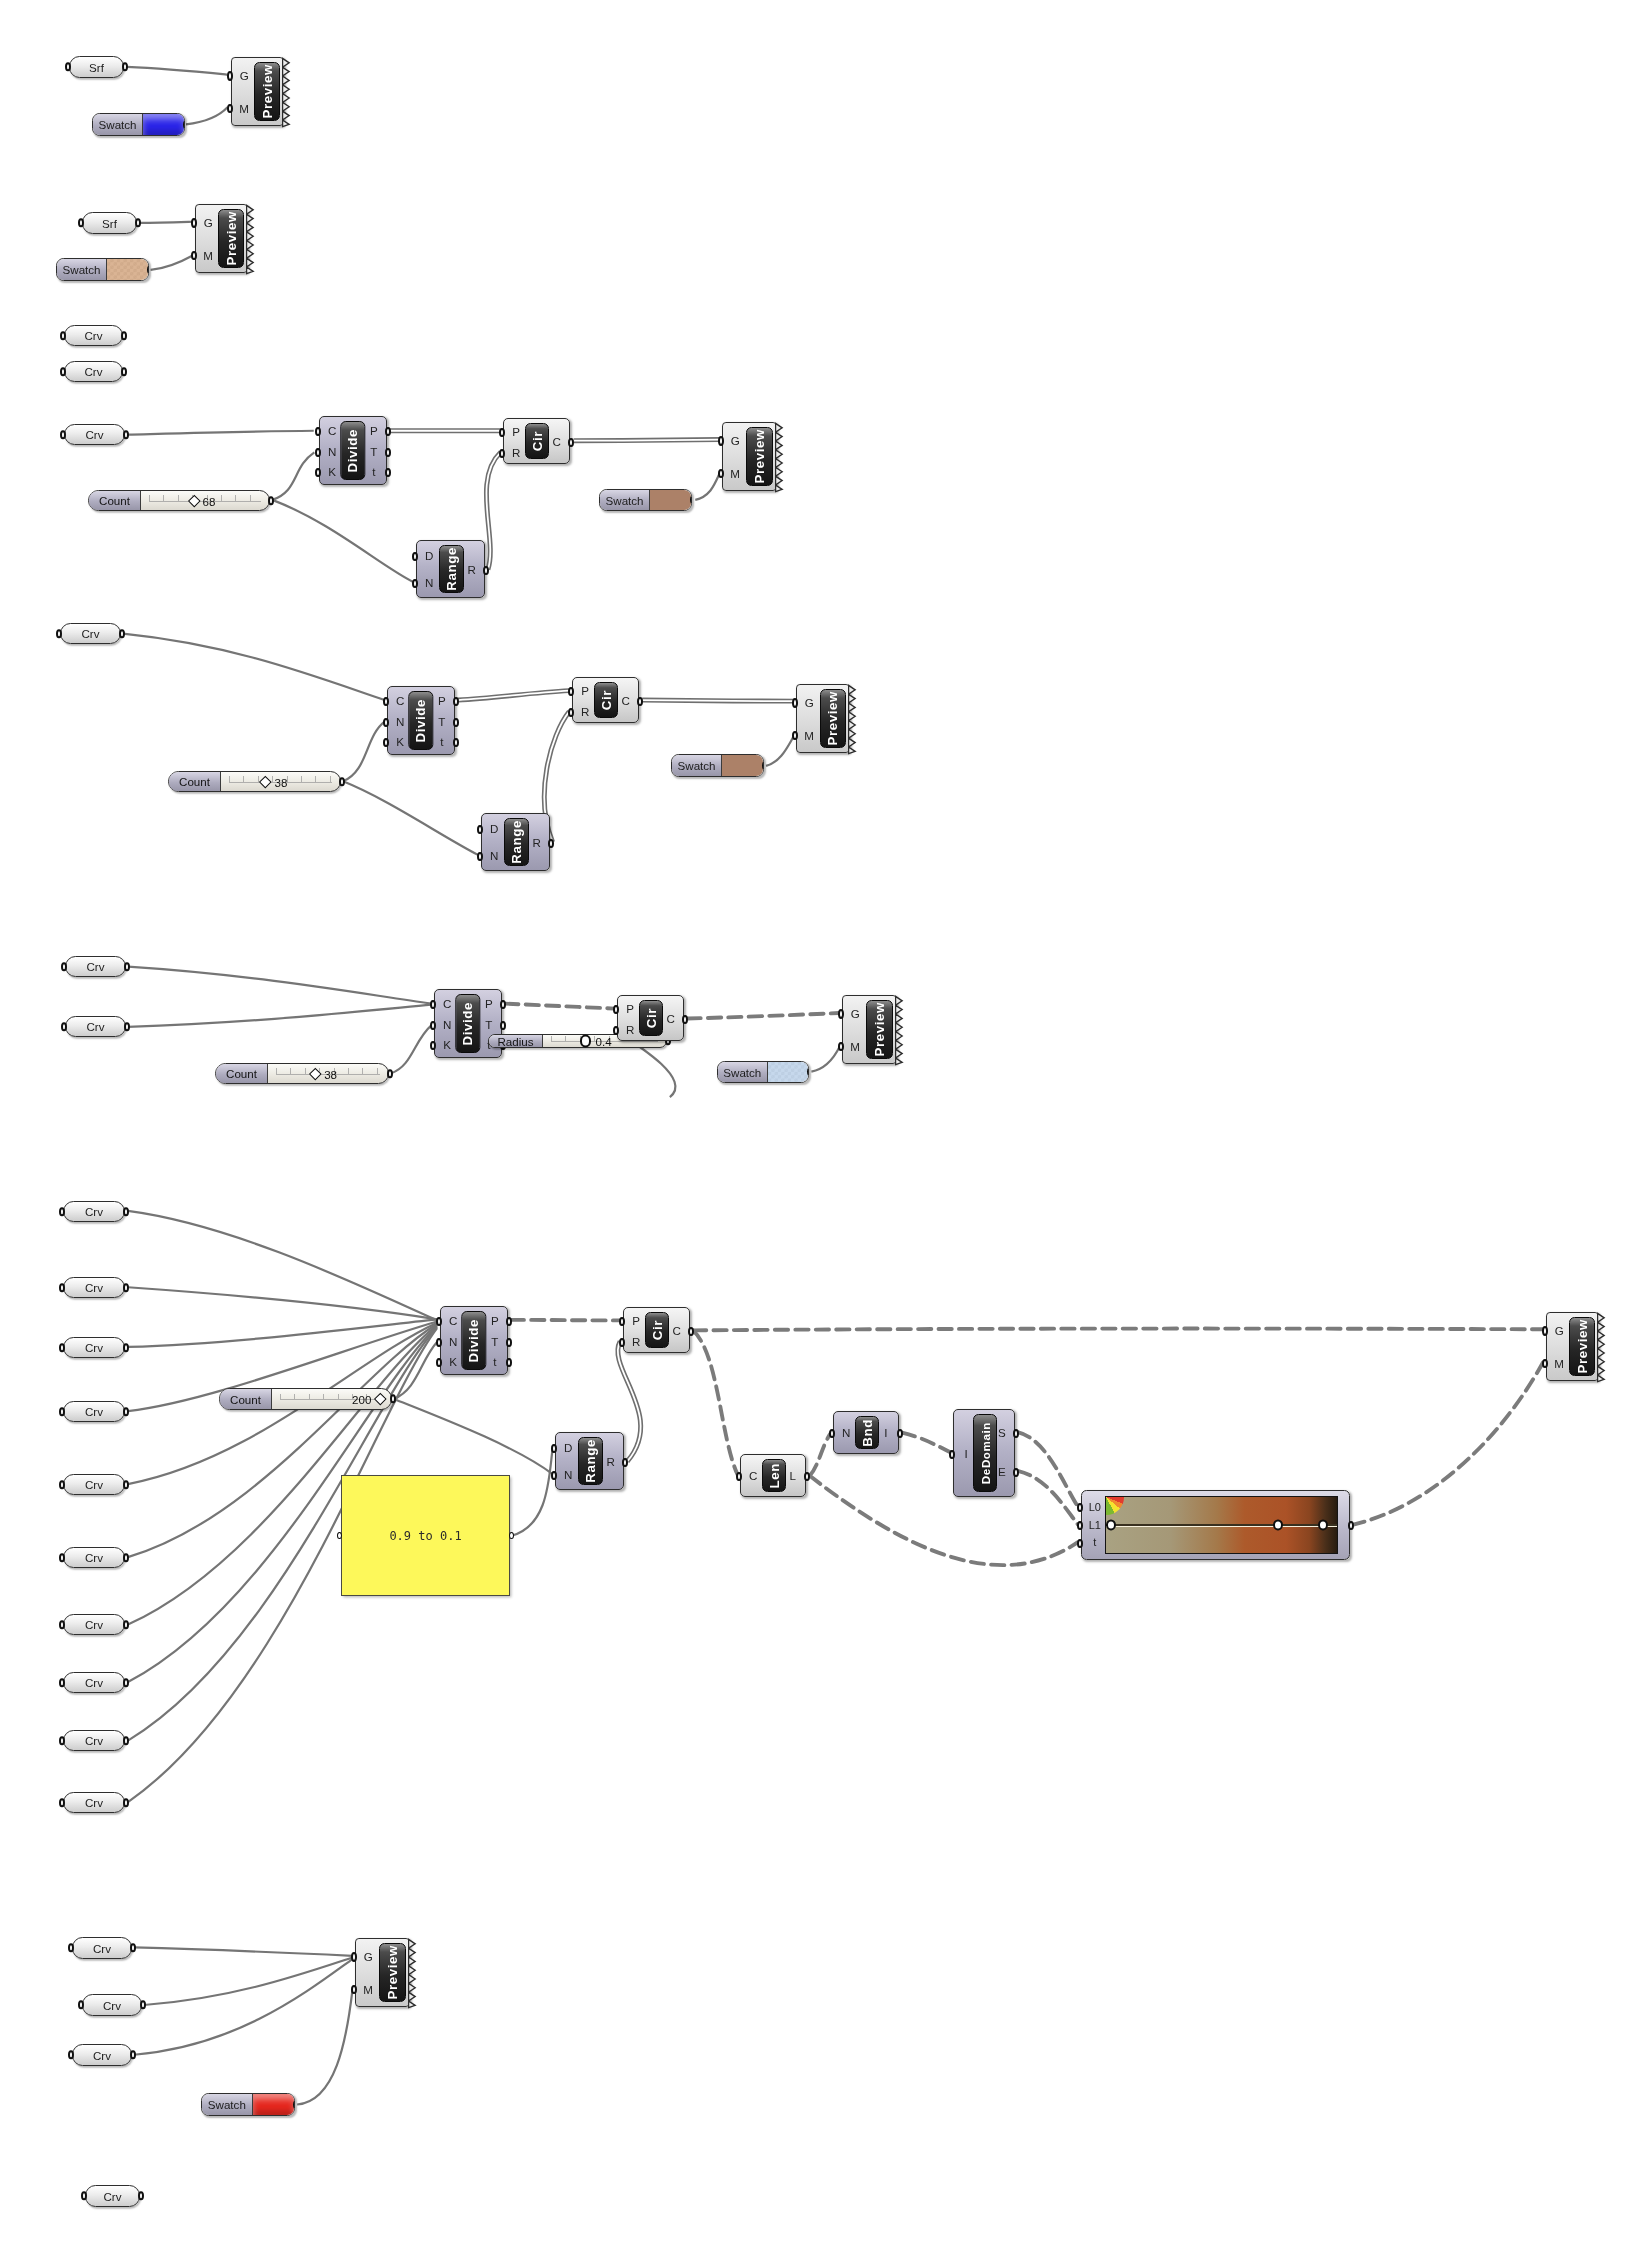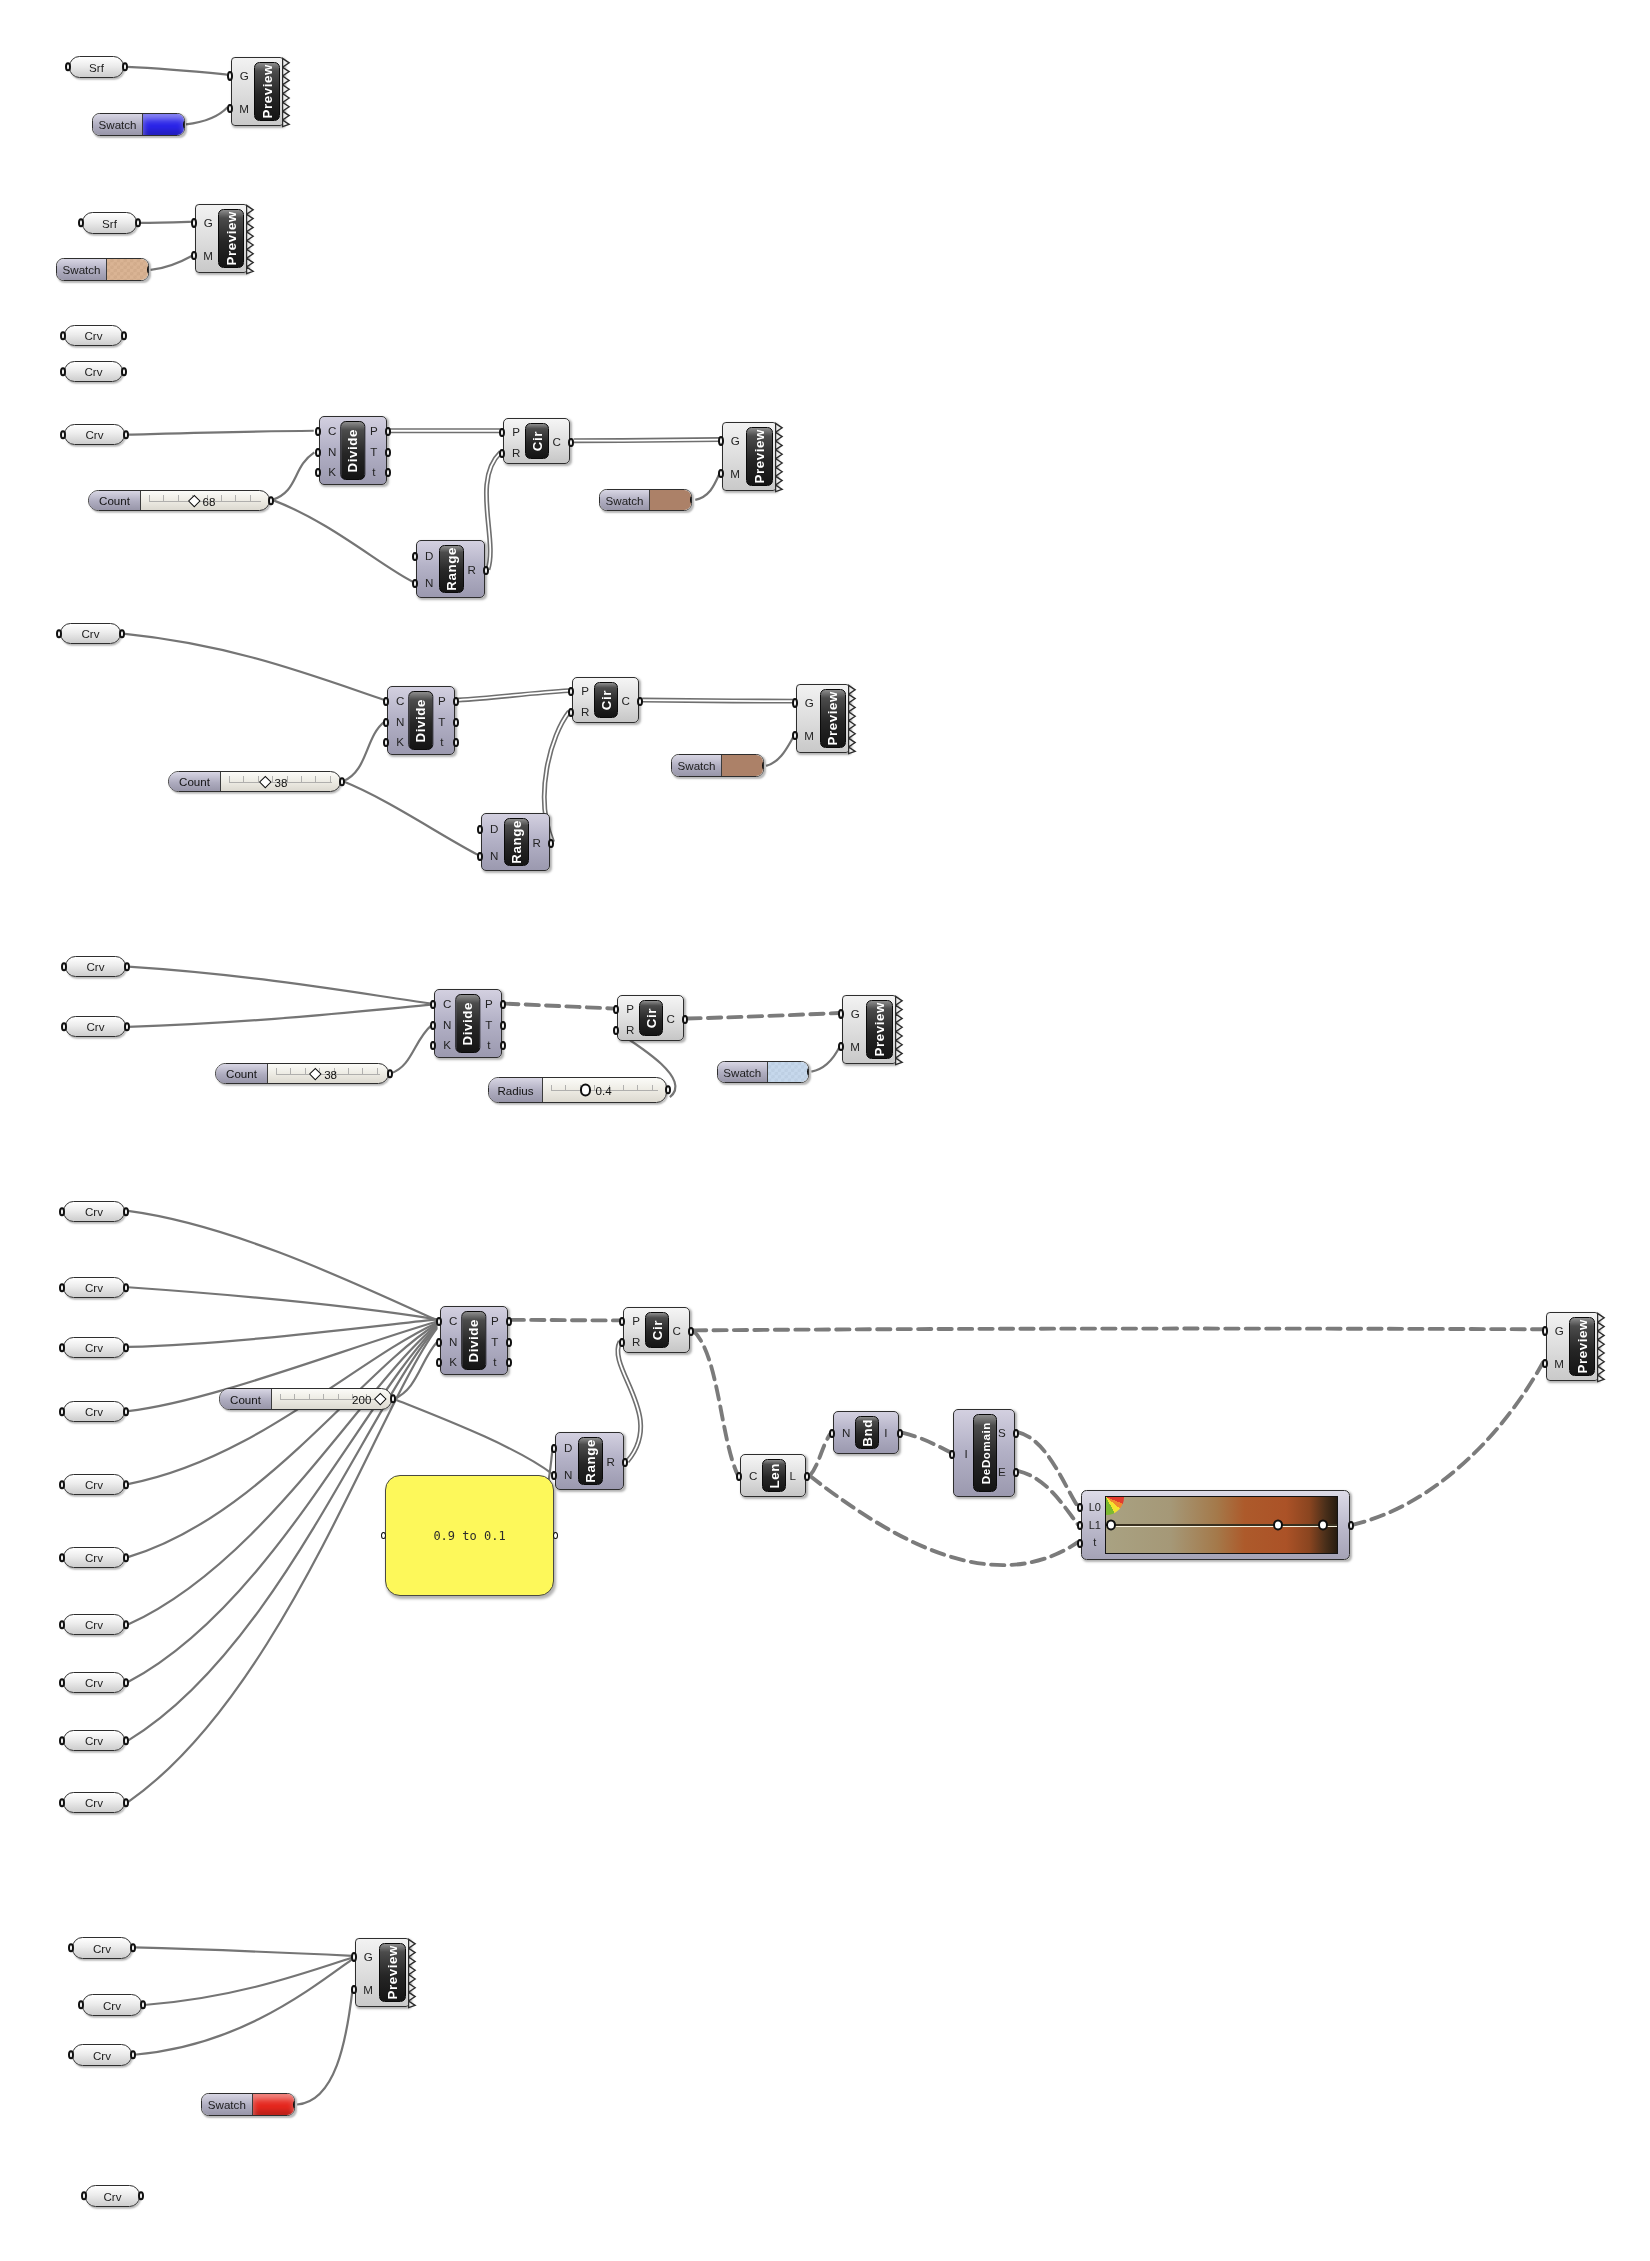--- a/index.html
+++ b/index.html
@@ -52,22 +52,22 @@
     border:1.1px solid #0a0a0a;border-radius:5.5px;display:flex;align-items:center;justify-content:center;box-sizing:border-box;}
   .vtext{writing-mode:vertical-rl;transform:rotate(180deg);color:#fff;font-weight:bold;font-size:13.3px;letter-spacing:0.6px;}
   .inlet,.outlet{position:absolute;width:14.4px;text-align:center;font-size:11.6px;color:#232323;line-height:14.4px;}
   .inlet{left:5px;} .outlet{right:5px;}
   
   .preview{border:1.4px solid #2e2e2e;border-radius:3.9px;background:linear-gradient(180deg,#f2f2f2 0%,#dcdcdc 55%,#c9c9c9 100%);
     box-shadow:1.1px 1.7px 2.2px rgba(0,0,0,.3);}
   .pplate{left:44%;width:50%;}
   .zz{position:absolute;right:-7.7px;top:-1.1px;}
   
-  .panel{border:1.4px solid #4a4a42;border-radius:15px;box-shadow:1.7px 2.2px 2.8px rgba(0,0,0,.3);
-    display:flex;align-items:center;justify-content:center;margin-left:44px;}
+  .panel{border:1.4px solid #4a4a42;border-radius:0;box-shadow:1.7px 2.2px 2.8px rgba(0,0,0,.3);
+    display:flex;align-items:center;justify-content:center;}
   .ptext{font-family:"DejaVu Sans Mono",monospace;font-size:12px;color:#2b2b2b;}
   
   .gradnode{border:1.1px solid #2e2e2e;border-radius:5.5px;background:linear-gradient(180deg,#dddbe7 0%,#bab8ca 55%,#a5a3b6 100%);
     box-shadow:1.1px 1.7px 2.2px rgba(0,0,0,.3);}
   .glabel{position:absolute;left:3.3px;width:19px;text-align:center;font-size:11px;color:#232323;line-height:13.3px;}
   .gbar{position:absolute;left:23px;top:5px;right:11px;bottom:5px;border:1.4px solid #141414;box-sizing:border-box;overflow:hidden;}
   .rainbow{position:absolute;left:0;top:0;width:17.7px;height:17.7px;border-bottom-right-radius:100%;
     background:linear-gradient(135deg,#e23b2e 0%,#f5e32f 55%,#7cb832 100%);
     background:conic-gradient(from 90deg at 0% 0%,#e23b2e 0 22deg,#f1892f 22deg 40deg,#f5e32f 40deg 62deg,#7cb832 62deg 90deg);}
   .gline{position:absolute;left:0;right:0;top:calc(50% - 1.1px);height:1.7px;background:#39301f;border-bottom:1.1px solid #f7f0dc;}
@@ -391,21 +391,21 @@
   <span class="slabel" style="width:51px">Count</span>
   <span class="strack">
         <span class="ticks"></span>
     <span class="knobrow" style="left:36%">
           <span class="diamond"></span>
           <span class="sval">38</span>
         </span>
   </span>
   <span class="pport right vcenter"></span>
 </div>
-<div class="node slider" style="left:488px;top:1077px;width:179px;height:26px">
+<div class="node slider" style="left:488px;top:1034px;width:179px;height:14px">
   <span class="slabel" style="width:53px">Radius</span>
   <span class="strack">
         <span class="ticks"></span>
     <span class="knobrow" style="left:30%">
           <span class="cknob"></span>
           <span class="sval">0.4</span>
         </span>
   </span>
   <span class="pport right vcenter"></span>
 </div>

